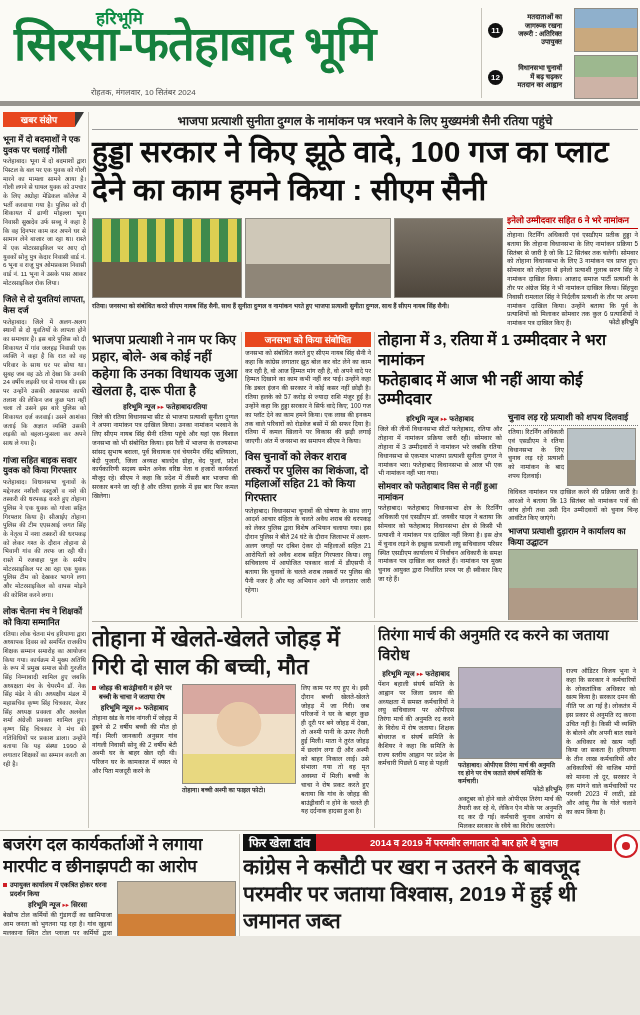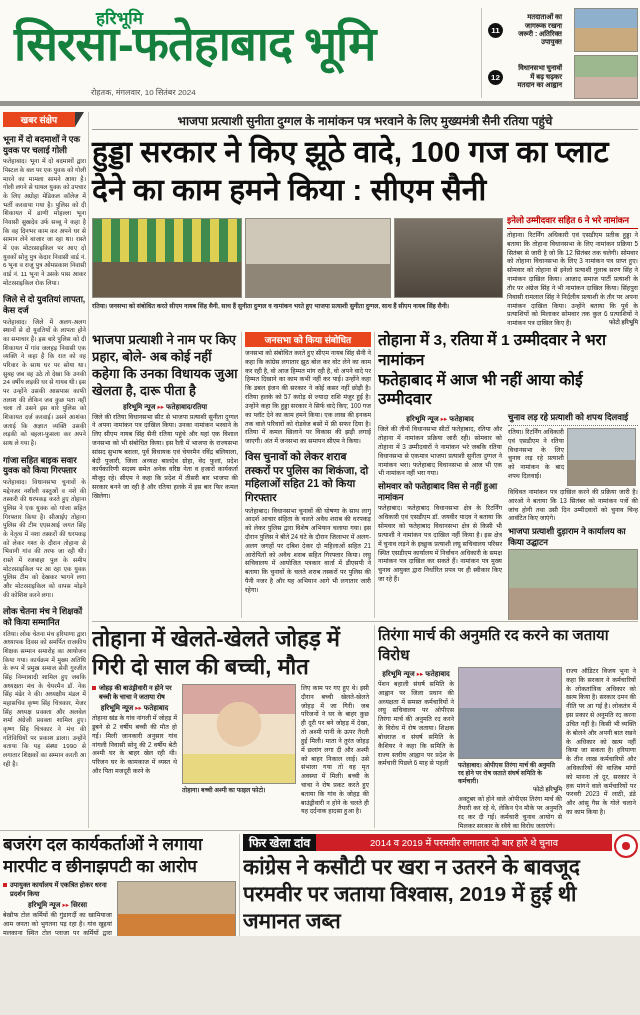--- a/index.html
+++ b/index.html
@@ -53,21 +53,21 @@
   .ph-dark{background:linear-gradient(180deg,#7c7468,#4e463c);}
   .ph-office{background:linear-gradient(180deg,#b9c2c6 0 55%,#9a8f7c 55%);}
   .ph-crowd{background:linear-gradient(180deg,#a8b59a 0 50%,#b09a86 50%);}
   .ph-child{background:radial-gradient(circle at 50% 40%,#e8c9a8 0 27%,rgba(0,0,0,0) 28%),linear-gradient(180deg,#d8a8a0 0 30%,#f0e0c8 30% 70%,#e8d880 70%);}
   .ph-march{background:linear-gradient(180deg,#b8b0c0 0 45%,#8a94a0 45%);}
   .ph-protest{background:linear-gradient(180deg,#c8b8a0 0 40%,#d08038 40% 75%,#a87848 75%);}
   .ph-portrait{background:radial-gradient(circle at 50% 36%,#d9b894 0 26%,rgba(0,0,0,0) 27%),linear-gradient(180deg,#cfd3d8,#b9bdc4);}
   
   .strip{display:flex;align-items:stretch;height:17px;}
   .strip .tag{background:#111;color:#fff;font-size:12px;font-weight:700;display:flex;align-items:center;padding:0 6px;}
-  .strip .bar{background:#cf1f26;color:#fff;font-size:9.5px;font-weight:400;flex:1;display:flex;align-items:center;justify-content:center;}
+  .strip .bar{background:#cf1f26;color:#fff;font-size:9.5px;font-weight:700;flex:1;display:flex;align-items:center;justify-content:center;}
   .target{width:20px;height:20px;border-radius:50%;background:#fff;border:2px solid #cf1f26;display:flex;align-items:center;justify-content:center;margin-left:2px;}
   .target .dot{width:8px;height:8px;border-radius:50%;background:#cf1f26;}
   .ribbon{width:14px;height:8px;background:#cf1f26;clip-path:polygon(0 0,100% 0,60% 100%,40% 60%,0 100%);margin-bottom:2px;}
   .row{display:flex;}
   .clip{overflow:hidden;}
 </style>
 </head>
 <body>
 
 <div class="page">

